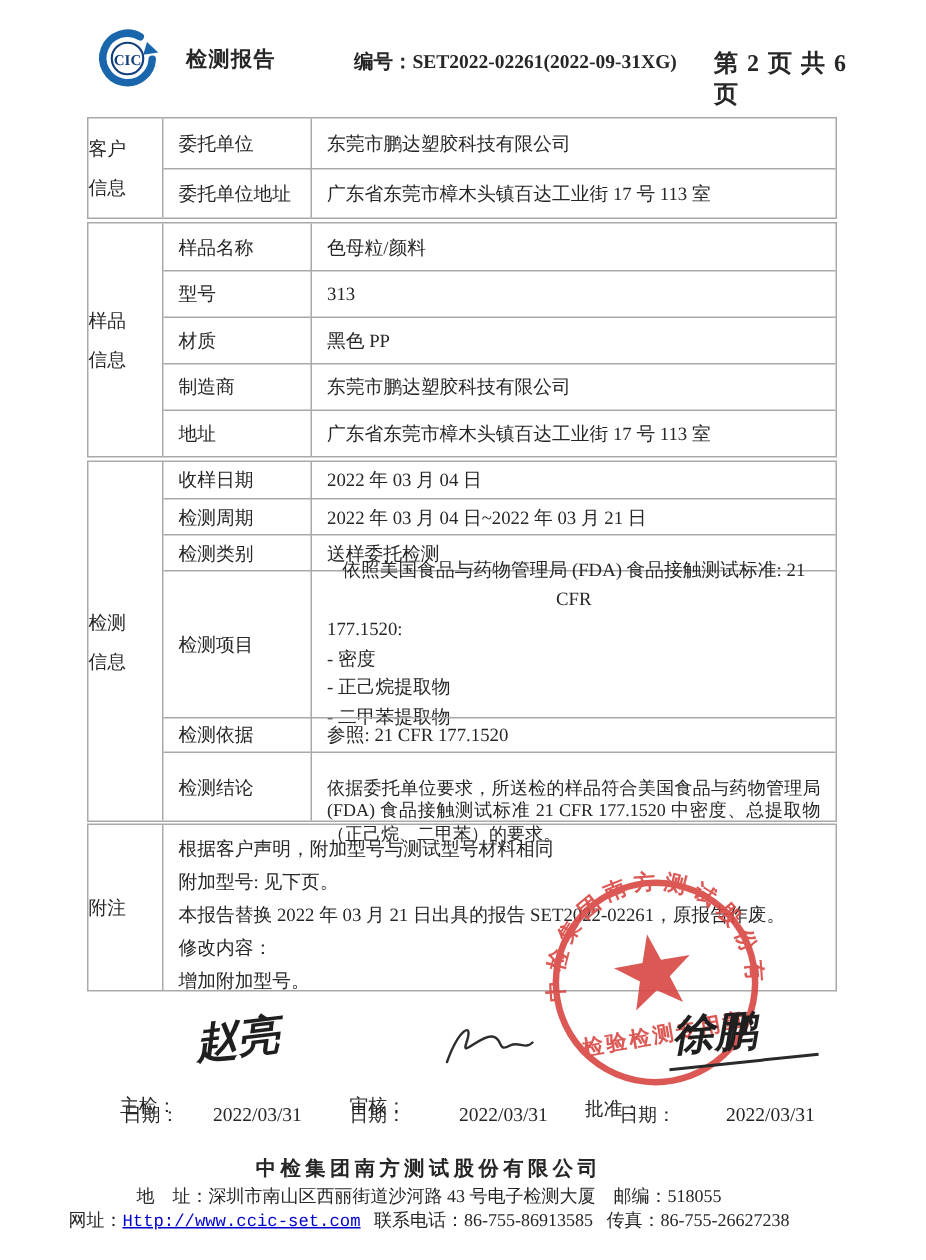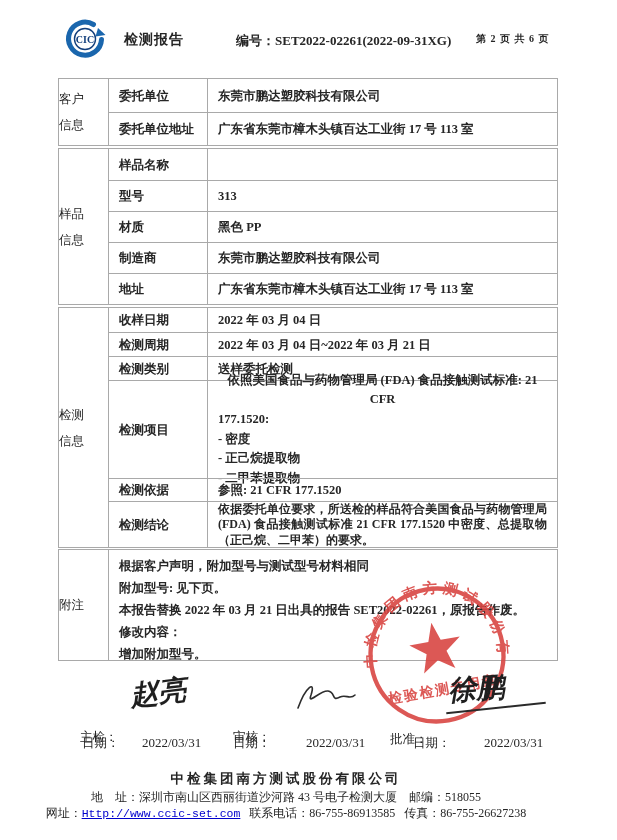--- a/index.html
+++ b/index.html
@@ -3,36 +3,36 @@
 <meta charset="utf-8">
 <style>
   html,body{margin:0;padding:0;background:#ffffff;}
   .page{position:relative;width:572px;height:840px;background:#fff;overflow:hidden;
         font-family:"Liberation Serif","DejaVu Serif",serif;color:#262626;}
 
   
   .logo{position:absolute;left:62px;top:16px;}
   .hdr-title{position:absolute;left:124px;top:31px;font-size:14px;font-weight:bold;letter-spacing:1px;}
   .hdr-no{position:absolute;left:236px;top:32px;font-size:13px;font-weight:bold;}
-  .hdr-page{position:absolute;left:476px;top:32px;font-size:10px;font-weight:bold;letter-spacing:1px;}
+  .hdr-page{position:absolute;left:476px;top:32px;font-size:16px;font-weight:bold;letter-spacing:1px;}
 
   
   .sec{position:absolute;left:58px;width:500px;box-sizing:border-box;display:grid;
        grid-template-columns:50px 99px 1fr;border:1px solid #a9a9a9;background:transparent;}
   .sec-title{grid-column:1;display:flex;align-items:center;
        border-right:1px solid #a9a9a9;font-size:12.5px;}
   .sec-title span{display:block;width:2em;word-break:break-all;text-align:center;line-height:26px;}
   .cell{box-sizing:border-box;display:flex;align-items:center;padding:2px 10px;
-        border-top:1px solid #a9a9a9;font-size:12.5px;line-height:18px;font-weight:bold;}
+        border-top:1px solid #a9a9a9;font-size:12.5px;line-height:18px;}
   .cell.first{border-top:none;}
   .cell.label{grid-column:2;border-right:1px solid #a9a9a9;}
   .cell.value{grid-column:3;}
   .cell.multiline{flex-direction:column;align-items:flex-start;justify-content:center;text-align:center;}
   .cell.multiline div{line-height:19.6px;}
-  .cell.justify{display:block;text-align:justify;line-height:15.3px;font-size:12px;padding-top:0;}
+  .cell.justify{display:block;text-align:justify;line-height:15.3px;font-size:12px;padding-top:16px;}
   .cell.note{grid-column:2 / span 2;display:block;padding:5px 10px;line-height:22px;}
 
   
   .stamp{position:absolute;left:360px;top:578px;width:154px;height:154px;pointer-events:none;}
   .stamp-arc-text{font-size:15px;letter-spacing:5px;fill:#d94643;font-weight:bold;
         font-family:"Liberation Serif",serif;}
   .stamp-center-text{font-size:14.5px;letter-spacing:2px;fill:#d94643;font-weight:bold;
         font-family:"Liberation Serif",serif;}
 
   
@@ -77,20 +77,21 @@
         <div class="cell label first">委托单位</div>
         <div class="cell value first">东莞市鹏达塑胶科技有限公司</div>
         <div class="cell label">委托单位地址</div>
         <div class="cell value">广东省东莞市樟木头镇百达工业街 17 号 113 室</div>
       </div>
       <div class="sec" style="top: 148px; grid-template-rows: 31px 31px 31px 31px 31px;">
         <div class="sec-title" style="grid-row: 1 / span 5;">
           <span>样品信息</span>
         </div>
         <div class="cell label first">样品名称</div>
+        <div class="cell value first">色母粒/颜料</div>
         <div class="cell label">型号</div>
         <div class="cell value">313</div>
         <div class="cell label">材质</div>
         <div class="cell value">黑色 PP</div>
         <div class="cell label">制造商</div>
         <div class="cell value">东莞市鹏达塑胶科技有限公司</div>
         <div class="cell label">地址</div>
         <div class="cell value">广东省东莞市樟木头镇百达工业街 17 号 113 室</div>
       </div>
       <div class="sec" style="top: 307px; grid-template-rows: 24px 24px 24px 98px 23px 46px;">

